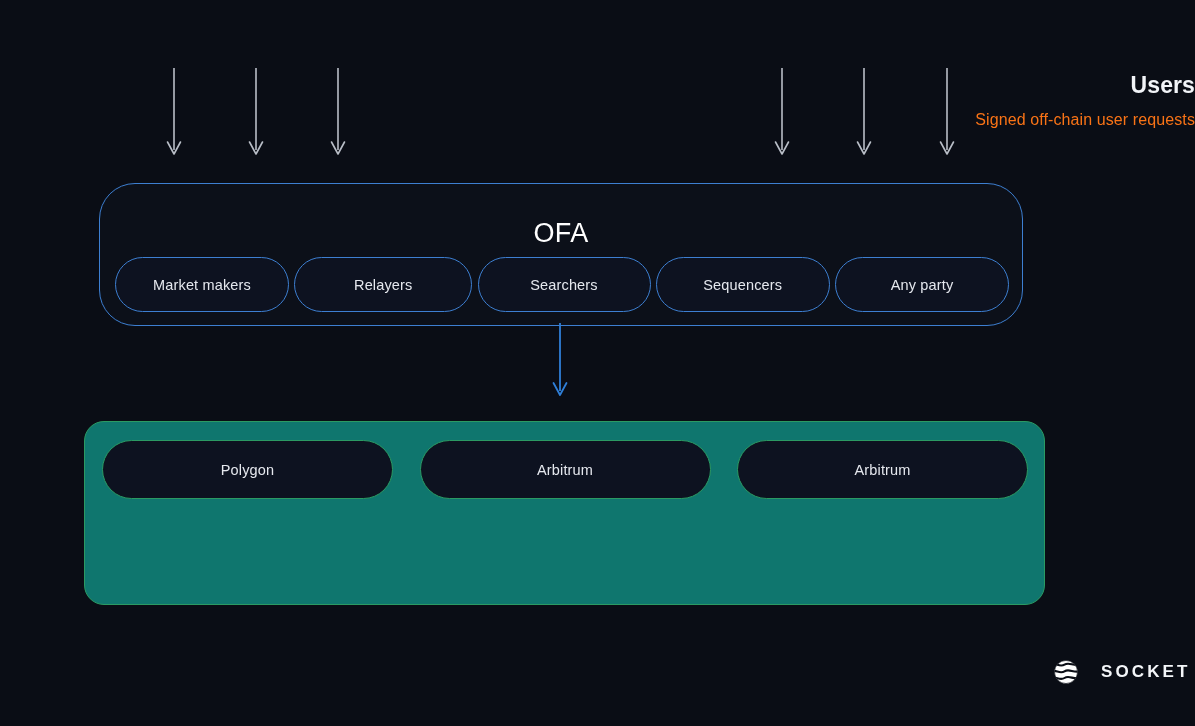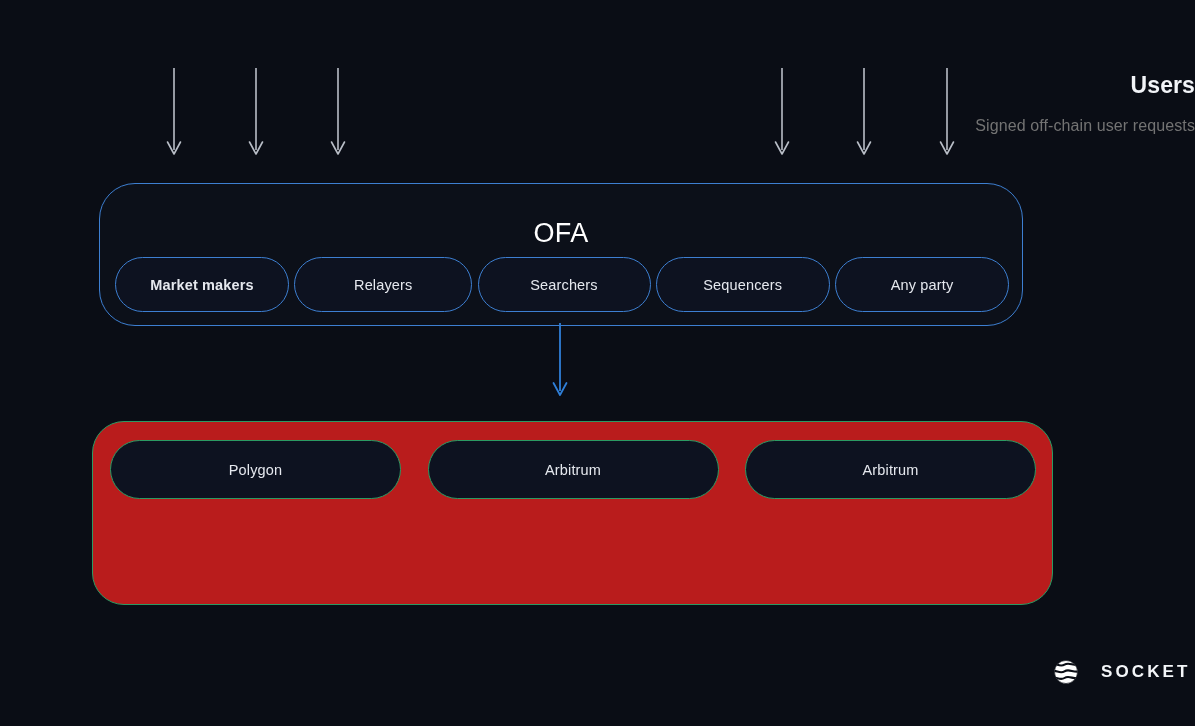--- a/index.html
+++ b/index.html
@@ -29,24 +29,24 @@
     pointer-events: none;
   }
   .users-title {
     font-size: 23px;
     font-weight: 700;
     color: #f2f4f8;
     letter-spacing: 0.1px;
     line-height: 1.2;
   }
   .users-sub {
-    margin-top: 17px;
+    margin-top: 11px;
     font-size: 16px;
     font-weight: 400;
-    color: #737373;
+    color: #f97316;
     letter-spacing: 0.1px;
   }
 
   
   .arrow {
     position: absolute;
     width: 20px;
     height: 90px;
   }
   .arrow svg { display: block; }
@@ -99,37 +99,37 @@
     border-radius: 28px;
     background: #0d1220;
     display: flex;
     align-items: center;
     justify-content: center;
     color: #e5e8ee;
     font-size: 14.5px;
     font-weight: 500;
     letter-spacing: 0.15px;
   }
-  .pill-blue.w0 { width: 174px; font-weight: bold; }
+  .pill-blue.w0 { width: 174px; }
   .pill-blue.w1 { width: 178px; }
   .pill-blue.w2 { width: 173px; }
   .pill-blue.w3 { width: 174px; }
   .pill-blue.w4 { width: 174px; }
 
   
   .settle-box {
     position: absolute;
-    left: 92px;
+    left: 84px;
     top: 421px;
     width: 961px;
     height: 184px;
     box-sizing: border-box;
     border: 1.2px solid #2b9a63;
-    border-radius: 32px;
-    background: #b91c1c;
+    border-radius: 20px;
+    background: #0f766e;
   }
   .chain-row {
     position: absolute;
     left: 17px;
     top: 18px;
     width: 926px;
     height: 59px;
     display: flex;
     justify-content: space-between;
     align-items: center;

